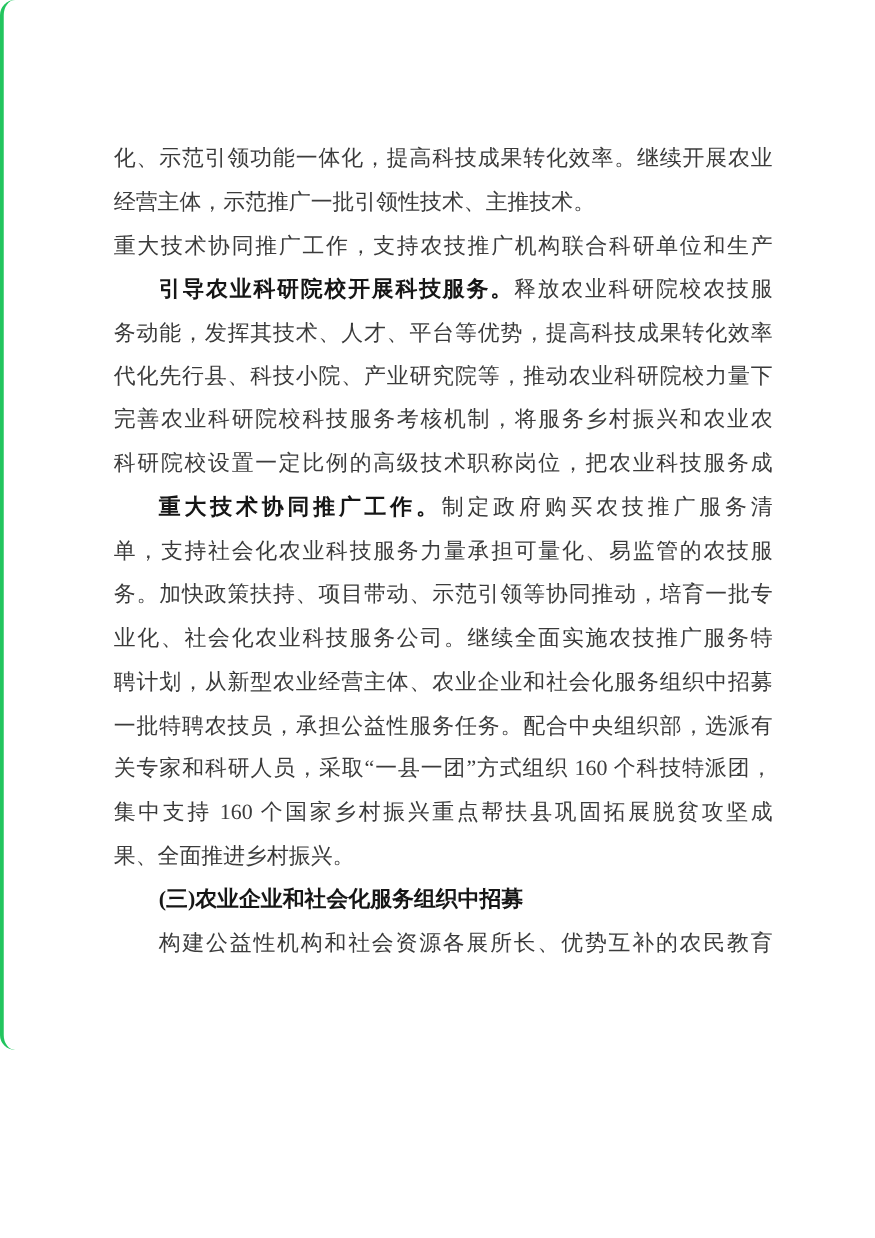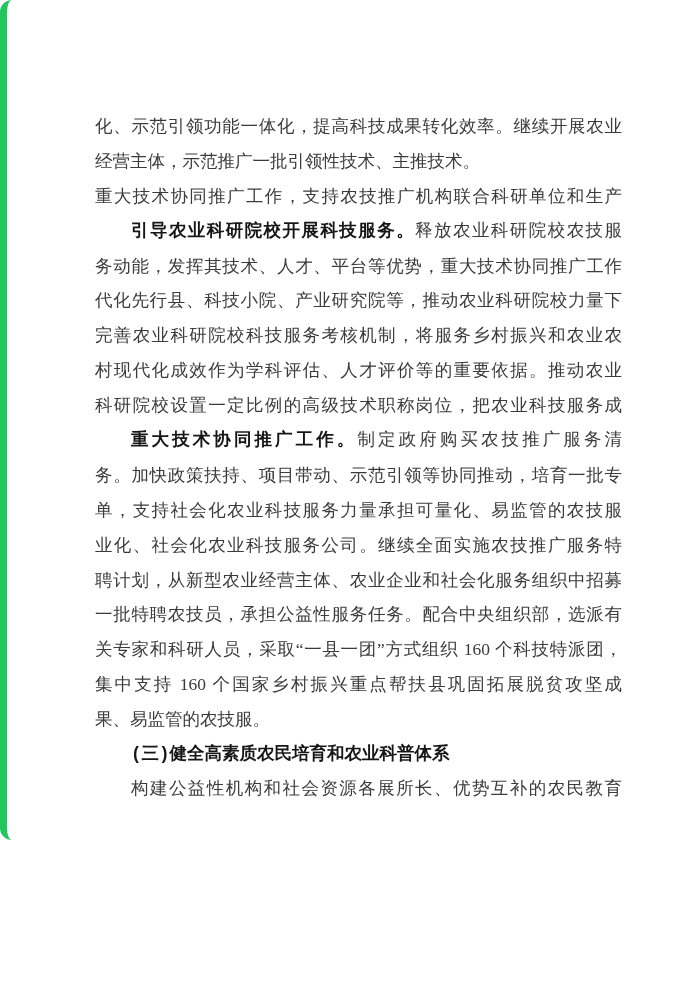--- a/index.html
+++ b/index.html
@@ -7,21 +7,21 @@
     padding: 0;
     background: #ffffff;
   }
   .page {
     position: relative;
     width: 700px;
     height: 840px;
     background: #ffffff;
     overflow: hidden;
     font-family: "Liberation Serif", "DejaVu Serif", serif;
-    border-left: 7px solid #22c55e;
+    border-left: 3px solid #22c55e;
     box-sizing: border-box;
     border-radius: 12px;
   }
   .text-block {
     position: absolute;
     left: 88px;
     top: 109px;
     width: 527px;
   }
   .line {
@@ -32,21 +32,20 @@
     letter-spacing: 0;
     font-kerning: none;
   }
   .line.justify {
     text-align: justify;
     text-align-last: justify;
     text-justify: inter-character;
   }
   .line.indent {
     text-indent: 36px;
-    font-family: Liberation Mono, monospace;
   }
   .line .bold {
     font-weight: 700;
     color: var(--bold-color, #161616);
   }
   .page-number {
     position: absolute;
     top: 886px;
     right: 101px;
     font-size: 25px;
@@ -58,31 +57,30 @@
 </style>
 </head>
 <body>
 
 <div class="page" style="--text-color: #3b3b3b; --bold-color: #161616; background: rgb(255, 255, 255);">
   <div class="text-block">
       <div class="line justify"><span>化、示范引领功能一体化，提高科技成果转化效率。继续开展农业</span></div>
       <div class="line"><span>经营主体，示范推广一批引领性技术、主推技术。</span></div>
       <div class="line justify"><span>重大技术协同推广工作，支持农技推广机构联合科研单位和生产</span></div>
       <div class="line justify indent"><span class="bold">引导农业科研院校开展科技服务。</span><span>释放农业科研院校农技服</span></div>
-      <div class="line justify"><span>务动能，发挥其技术、人才、平台等优势，重大技术协同推广工作</span></div>
+      <div class="line justify"><span>务动能，发挥其技术、人才、平台等优势，提高科技成果转化效率</span></div>
       <div class="line justify"><span>代化先行县、科技小院、产业研究院等，推动农业科研院校力量下</span></div>
       <div class="line justify"><span>完善农业科研院校科技服务考核机制，将服务乡村振兴和农业农</span></div>
-      <div class="line justify"><span>村现代化成效作为学科评估、人才评价等的重要依据。推动农业</span></div>
       <div class="line justify"><span>科研院校设置一定比例的高级技术职称岗位，把农业科技服务成</span></div>
       <div class="line justify indent"><span class="bold">重大技术协同推广工作。</span><span>制定政府购买农技推广服务清</span></div>
+      <div class="line justify"><span>单，支持社会化农业科技服务力量承担可量化、易监管的农技服</span></div>
       <div class="line justify"><span>务。加快政策扶持、项目带动、示范引领等协同推动，培育一批专</span></div>
-      <div class="line justify"><span>单，支持社会化农业科技服务力量承担可量化、易监管的农技服</span></div>
       <div class="line justify"><span>业化、社会化农业科技服务公司。继续全面实施农技推广服务特</span></div>
       <div class="line justify"><span>聘计划，从新型农业经营主体、农业企业和社会化服务组织中招募</span></div>
       <div class="line justify"><span>一批特聘农技员，承担公益性服务任务。配合中央组织部，选派有</span></div>
       <div class="line justify"><span>关专家和科研人员，采取“一县一团”方式组织 160 个科技特派团，</span></div>
       <div class="line justify"><span>集中支持 160 个国家乡村振兴重点帮扶县巩固拓展脱贫攻坚成</span></div>
-      <div class="line"><span>果、易监管的农技服。</span></div>
-      <div class="line indent"><span class="bold">(三)健全高素质农民培育和农业科普体系</span></div>
+      <div class="line"><span>果、全面推进乡村振兴。</span></div>
+      <div class="line indent"><span class="bold">(三)农业企业和社会化服务组织中招募</span></div>
       <div class="line justify indent"><span>构建公益性机构和社会资源各展所长、优势互补的农民教育</span></div>
     </div>
   <div class="page-number">— 33 —</div>
 </div>
 
 </body></html>

